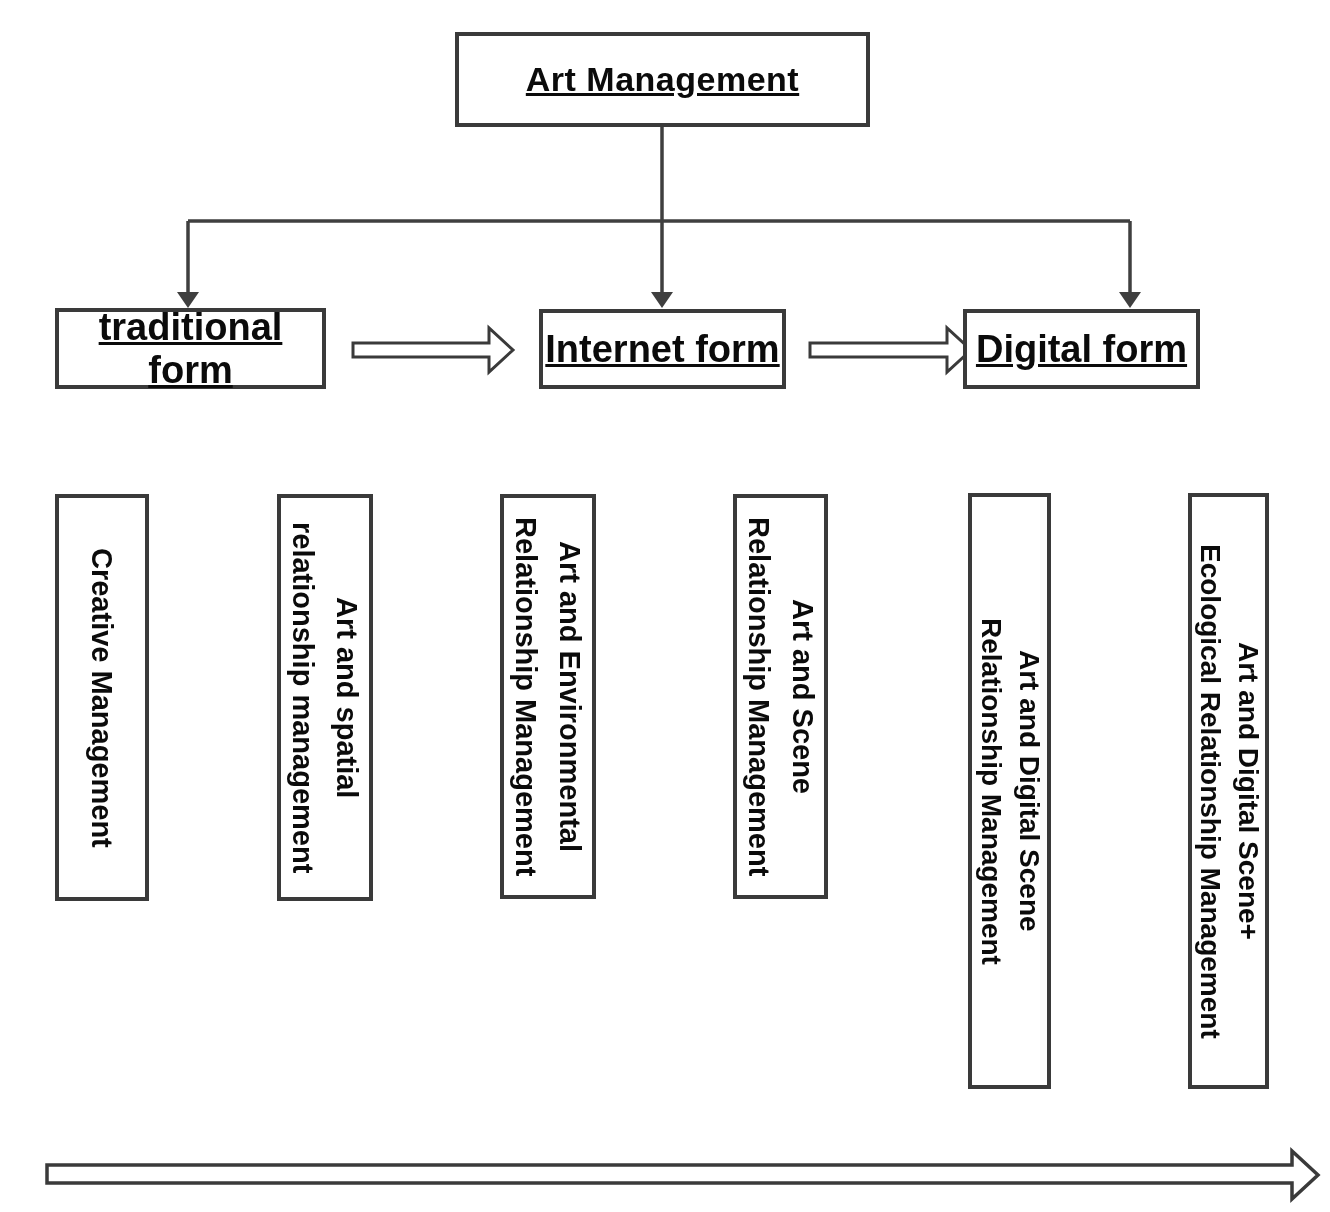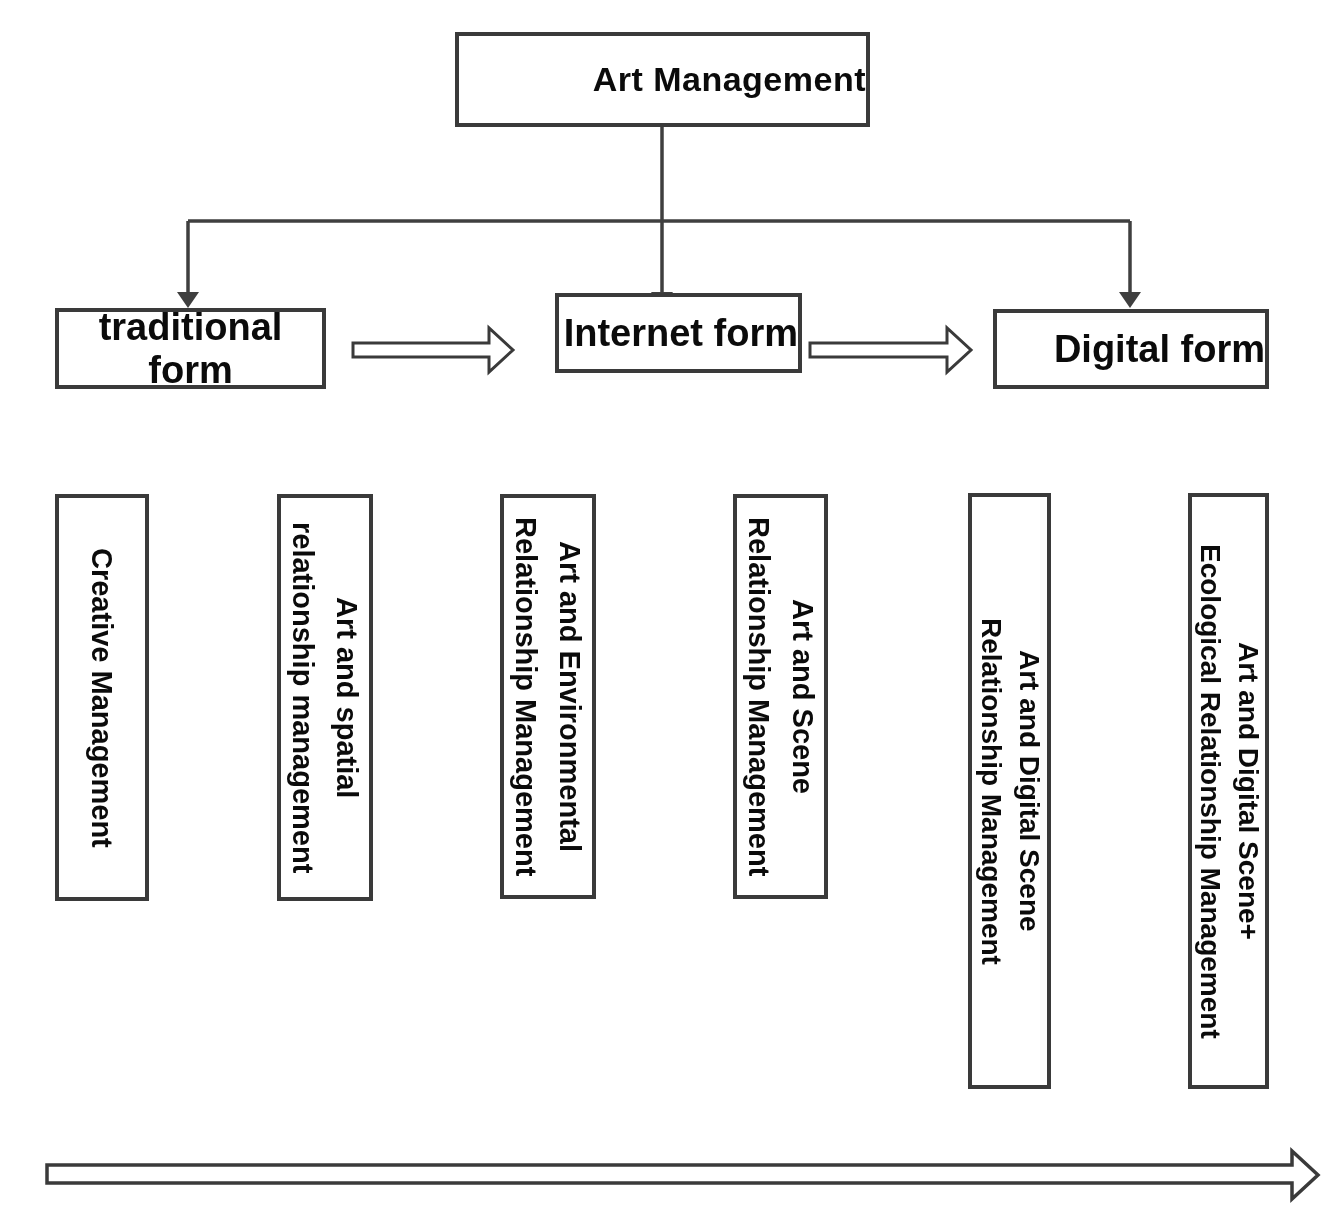--- a/index.html
+++ b/index.html
@@ -23,34 +23,35 @@
     height: 1212px;
     pointer-events: none;
   }
   .box {
     position: absolute;
     box-sizing: border-box;
     border: 4px solid #3a3a3a;
     background: #ffffff;
     display: flex;
     align-items: center;
-    justify-content: flex-end;
+    justify-content: center;
     color: #0b0b0b;
     text-align: center;
+    text-decoration: underline;
   }
   .root-box {
     left: 455px; top: 32px; width: 415px; height: 95px;
     font-size: 34px; font-weight: 700; letter-spacing: 0.5px;
   }
   .form-box {
     font-size: 38px; font-weight: 700;
   }
   .form-traditional { left: 55px;  top: 308px; width: 271px; height: 81px; }
-  .form-internet    { left: 539px; top: 293px; width: 247px; height: 80px; margin-left: 16px; }
-  .form-digital     { left: 993px; top: 309px; width: 276px; height: 80px; }
+  .form-internet    { left: 539px; top: 309px; width: 247px; height: 80px; }
+  .form-digital     { left: 963px; top: 309px; width: 237px; height: 80px; }
 
   .vbox {
     position: absolute;
     box-sizing: border-box;
     border: 4px solid #3a3a3a;
     background: #ffffff;
     display: flex;
     align-items: center;
     justify-content: center;
     overflow: visible;

